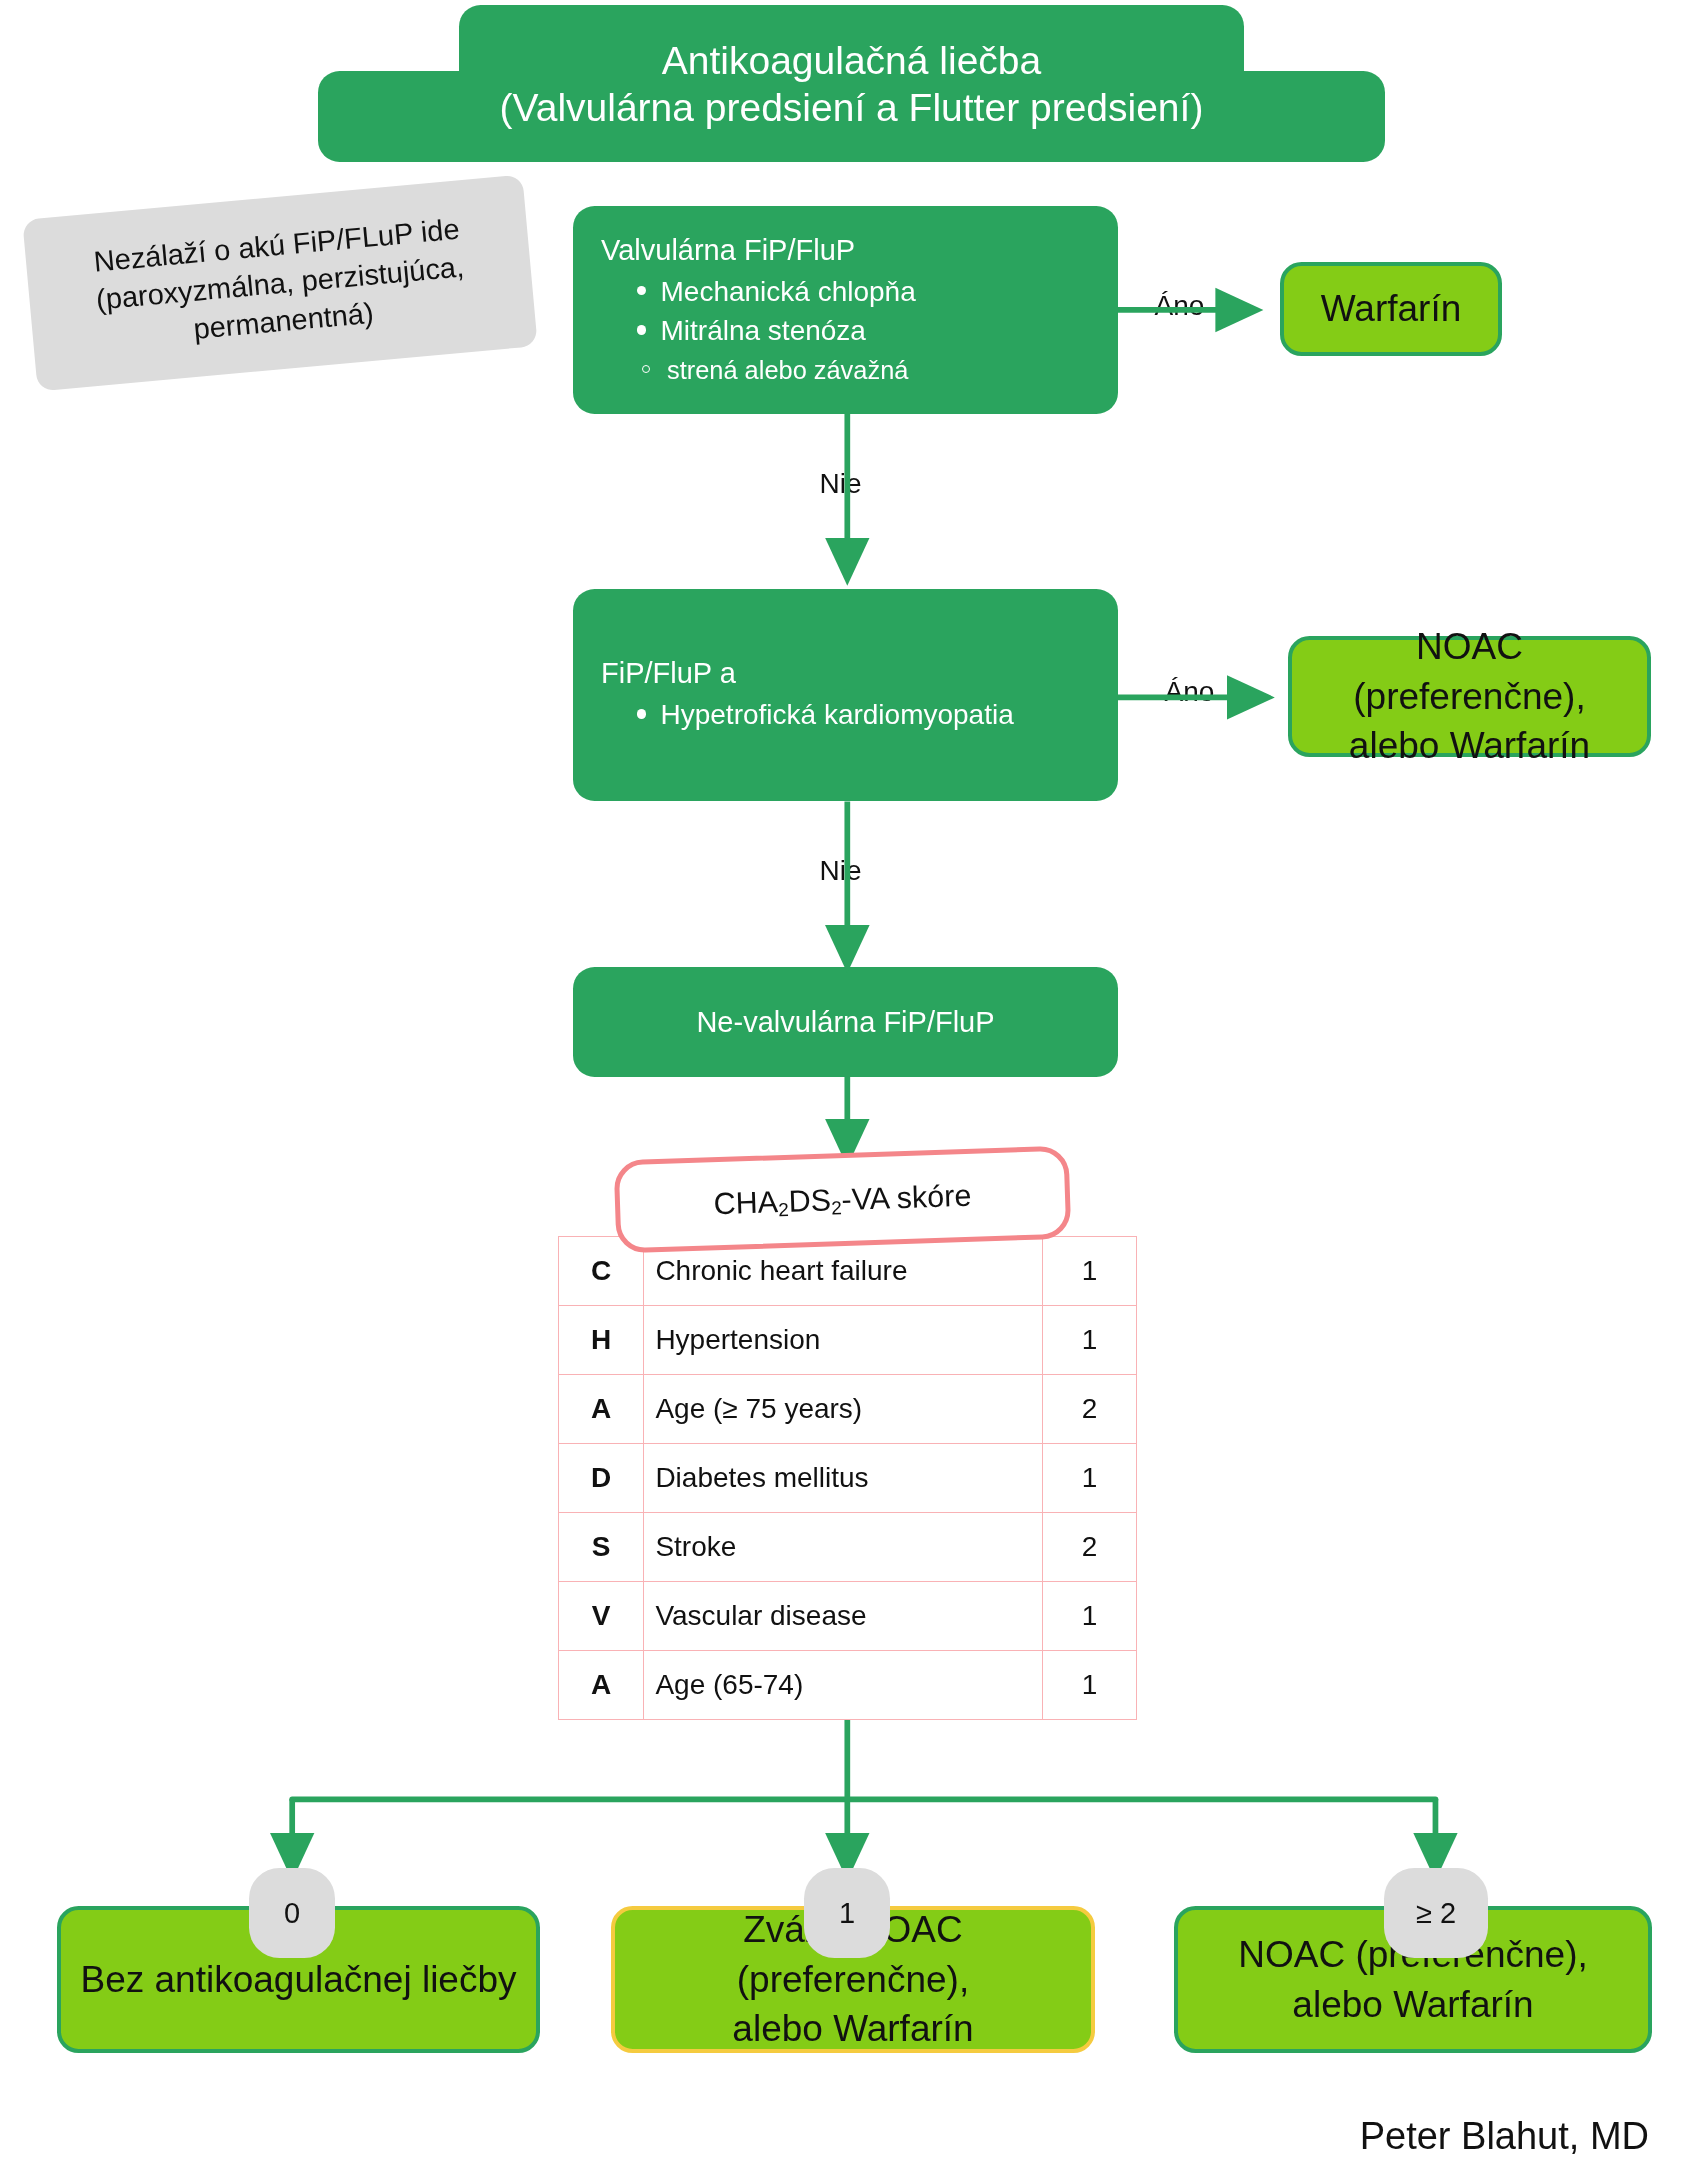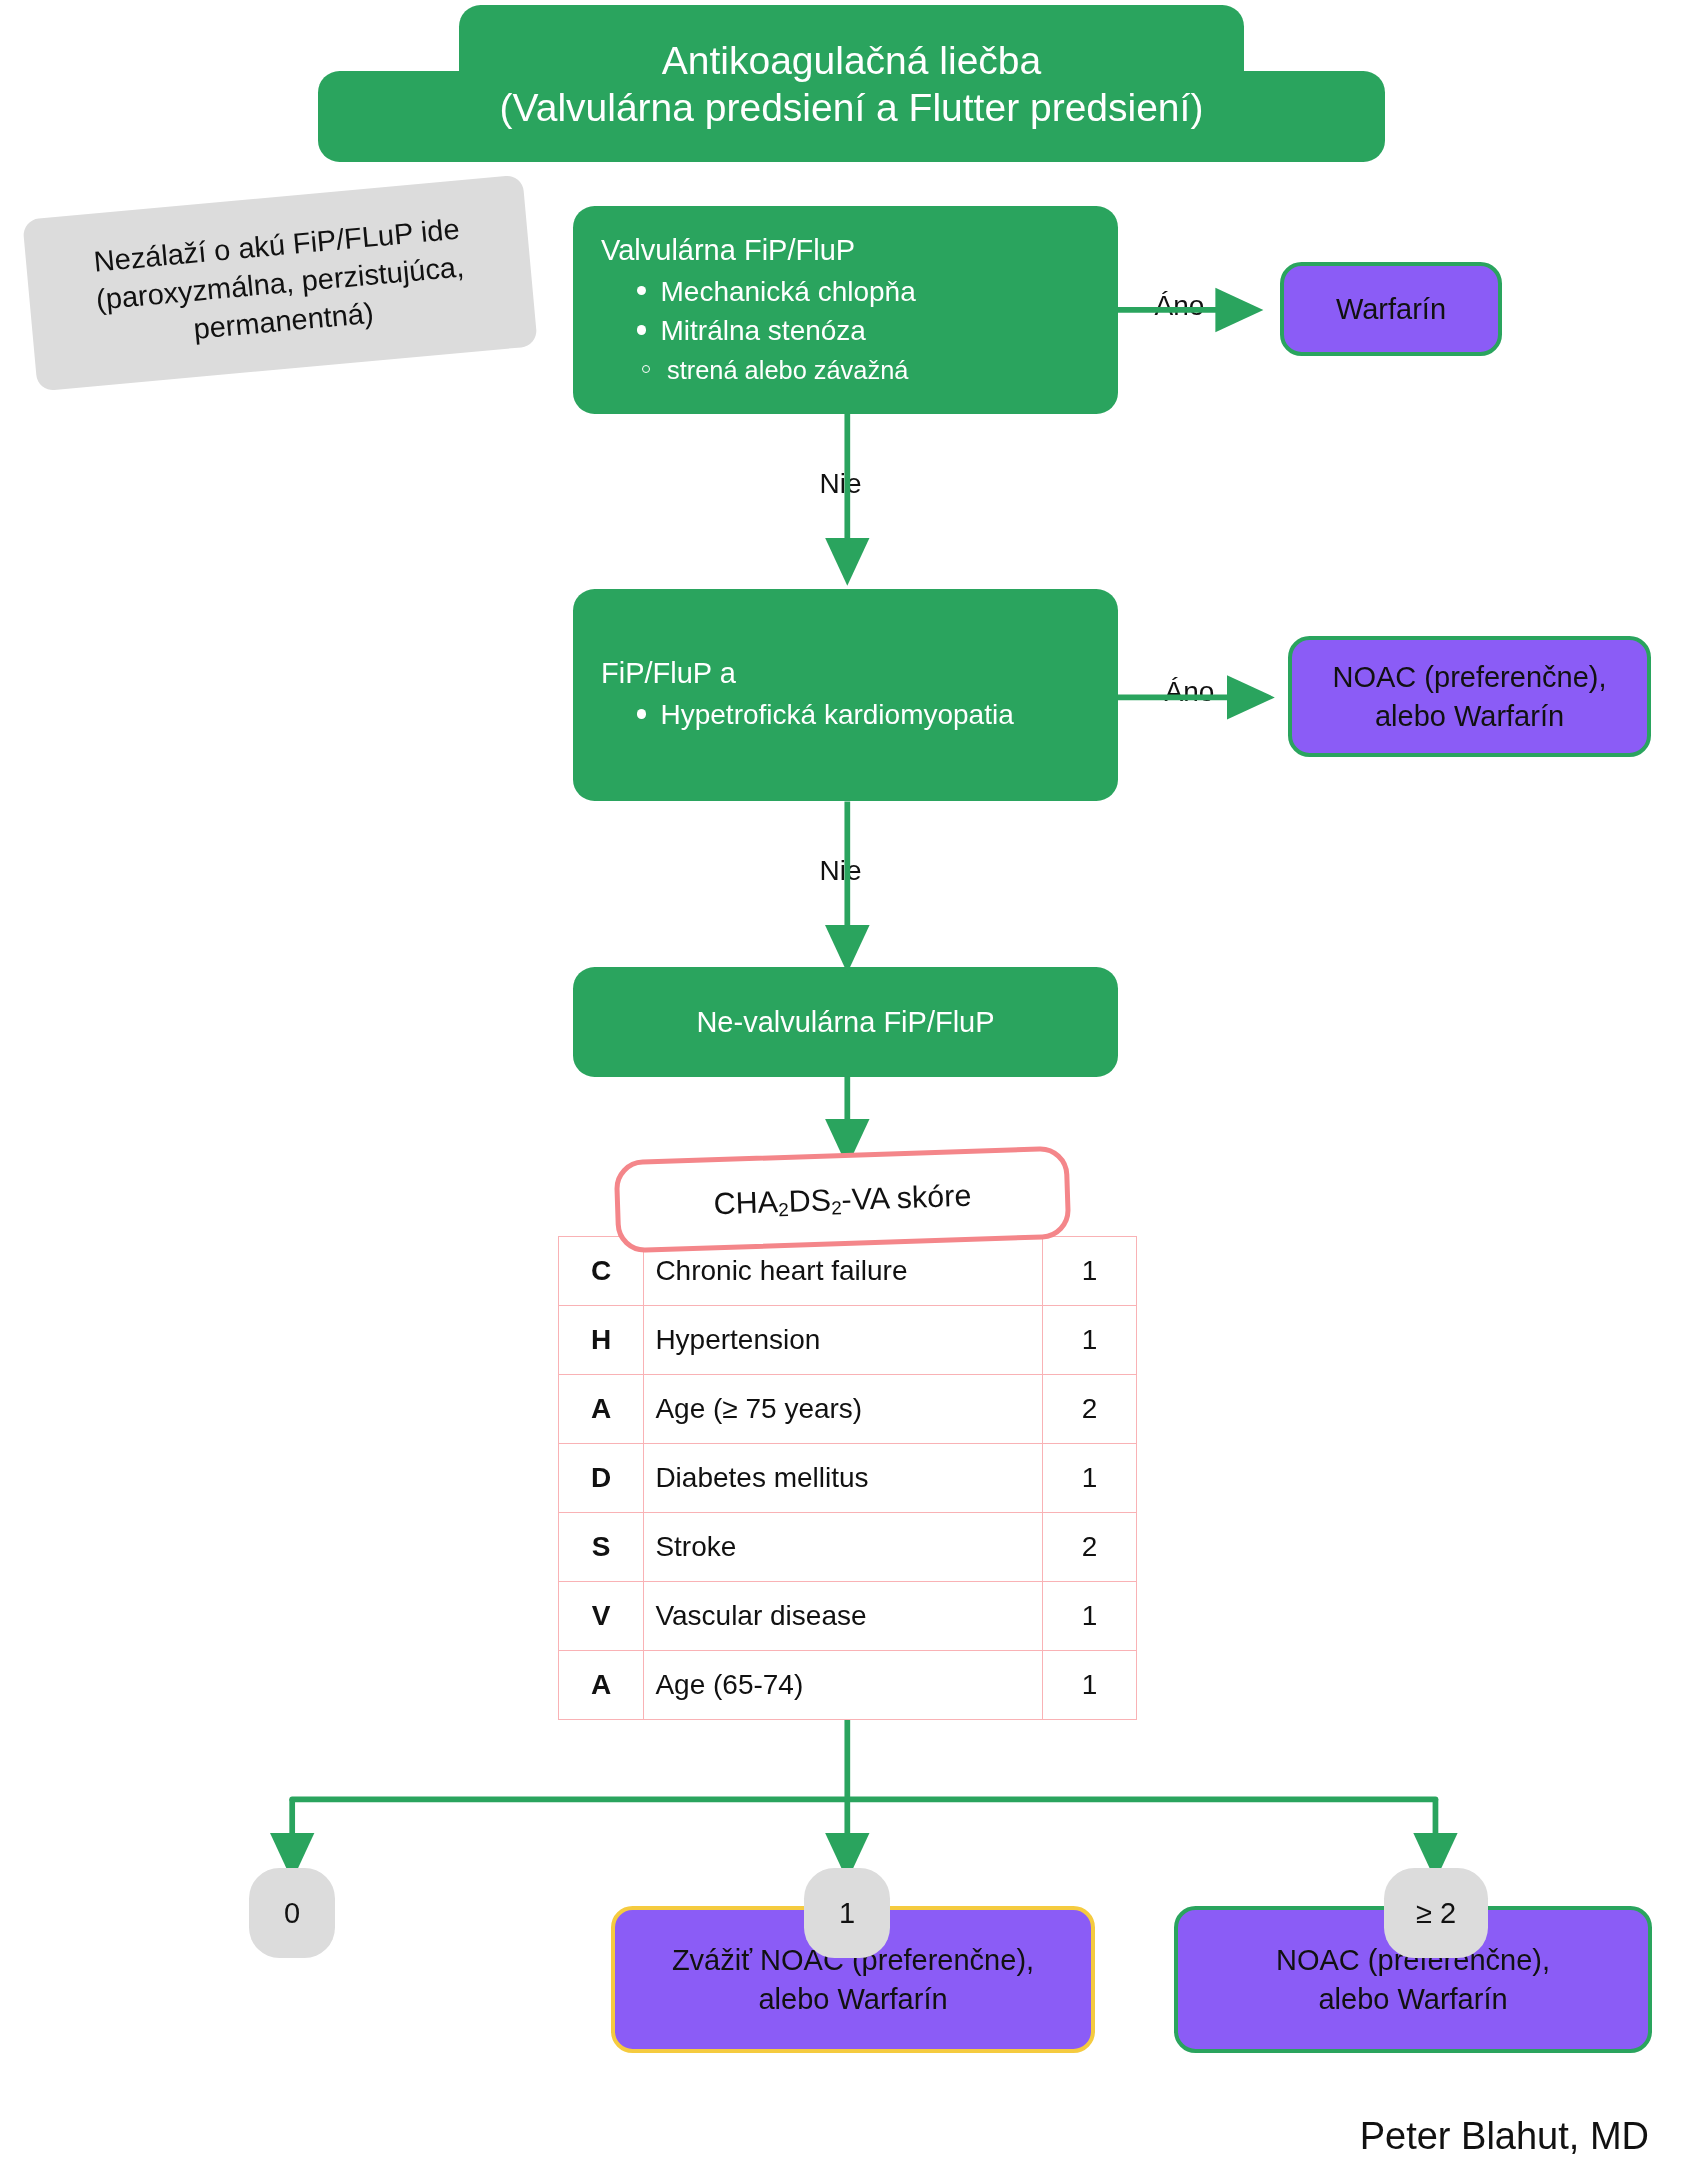--- a/index.html
+++ b/index.html
@@ -26,22 +26,22 @@
   .gb-head{font-size:29px;line-height:1.25;margin-bottom:2.5px;}
   .gb-head.center{text-align:center;margin:0;}
   ul.b1{list-style:none;margin:3.8px 0 0 0;padding:0 0 0 30.5px;}
   ul.b1>li{position:relative;font-size:28px;line-height:1.42;padding-left:29px;}
   ul.b1>li:before{content:"";position:absolute;left:5.1px;top:14px;width:9.5px;height:9.5px;border-radius:50%;background:#fff;}
   ul.b2{list-style:none;margin:1.3px 0 0 0;padding:0 0 0 37px;}
   ul.b2>li{position:relative;font-size:25.4px;line-height:1.42;padding-left:29px;}
   ul.b2>li:before{content:"";position:absolute;left:3.8px;top:12.7px;width:8.3px;height:8.3px;border-radius:50%;border:1.9px solid #fff;box-sizing:border-box;}
 
   
-  .out-box{background:#8b5cf6;border:4.4px solid #2aa45e;border-radius:21.6px;color:#111;
-    font-size:29px;line-height:1.34;text-align:center;padding:6.4px 16.5px;box-sizing:border-box;}
+  .out-box{background:#84cc16;border:4.4px solid #2aa45e;border-radius:21.6px;color:#111;
+    font-size:37px;line-height:1.34;text-align:center;padding:6.4px 16.5px;box-sizing:border-box;}
   .out-box.amber{border-color:#f5cb3f;}
 
   
   .edge-label{position:absolute;font-size:28px;color:#111;background:#fff;padding:1.3px 7.6px;white-space:nowrap;}
 
   
   #cha-pill{position:absolute;left:615px;top:1153px;width:445px;height:83px;
      border:5.7px solid #f4868a;border-radius:29px;background:#fff;
      transform:rotate(-1.9deg);display:flex;align-items:center;justify-content:center;z-index:6;}
   #cha-pill .pill-text{font-size:30.5px;color:#111;white-space:nowrap;}
@@ -189,20 +189,23 @@
         <td class="pts">1</td>
       </tr>
       <tr>
         <td class="key">A</td>
         <td class="desc">Age (65-74)</td>
         <td class="pts">1</td>
       </tr>
     </tbody>
   </table>
 
+  <div class="node out-box" style="left:57px;top:1906px;width:483px;height:147px;">
+    <span>Bez antikoagulačnej liečby</span>
+  </div>
   <div class="badge" style="left:249px;top:1868px;width:86px;height:90px;">
     <span>0</span>
   </div>
 
   <div class="node out-box amber" style="left:611px;top:1906px;width:484px;height:147px;flex-direction:column;">
     <span>Zvážiť NOAC (preferenčne),</span>
     <span>alebo Warfarín</span>
   </div>
   <div class="badge" style="left:804px;top:1868px;width:86px;height:90px;">
     <span>1</span>

